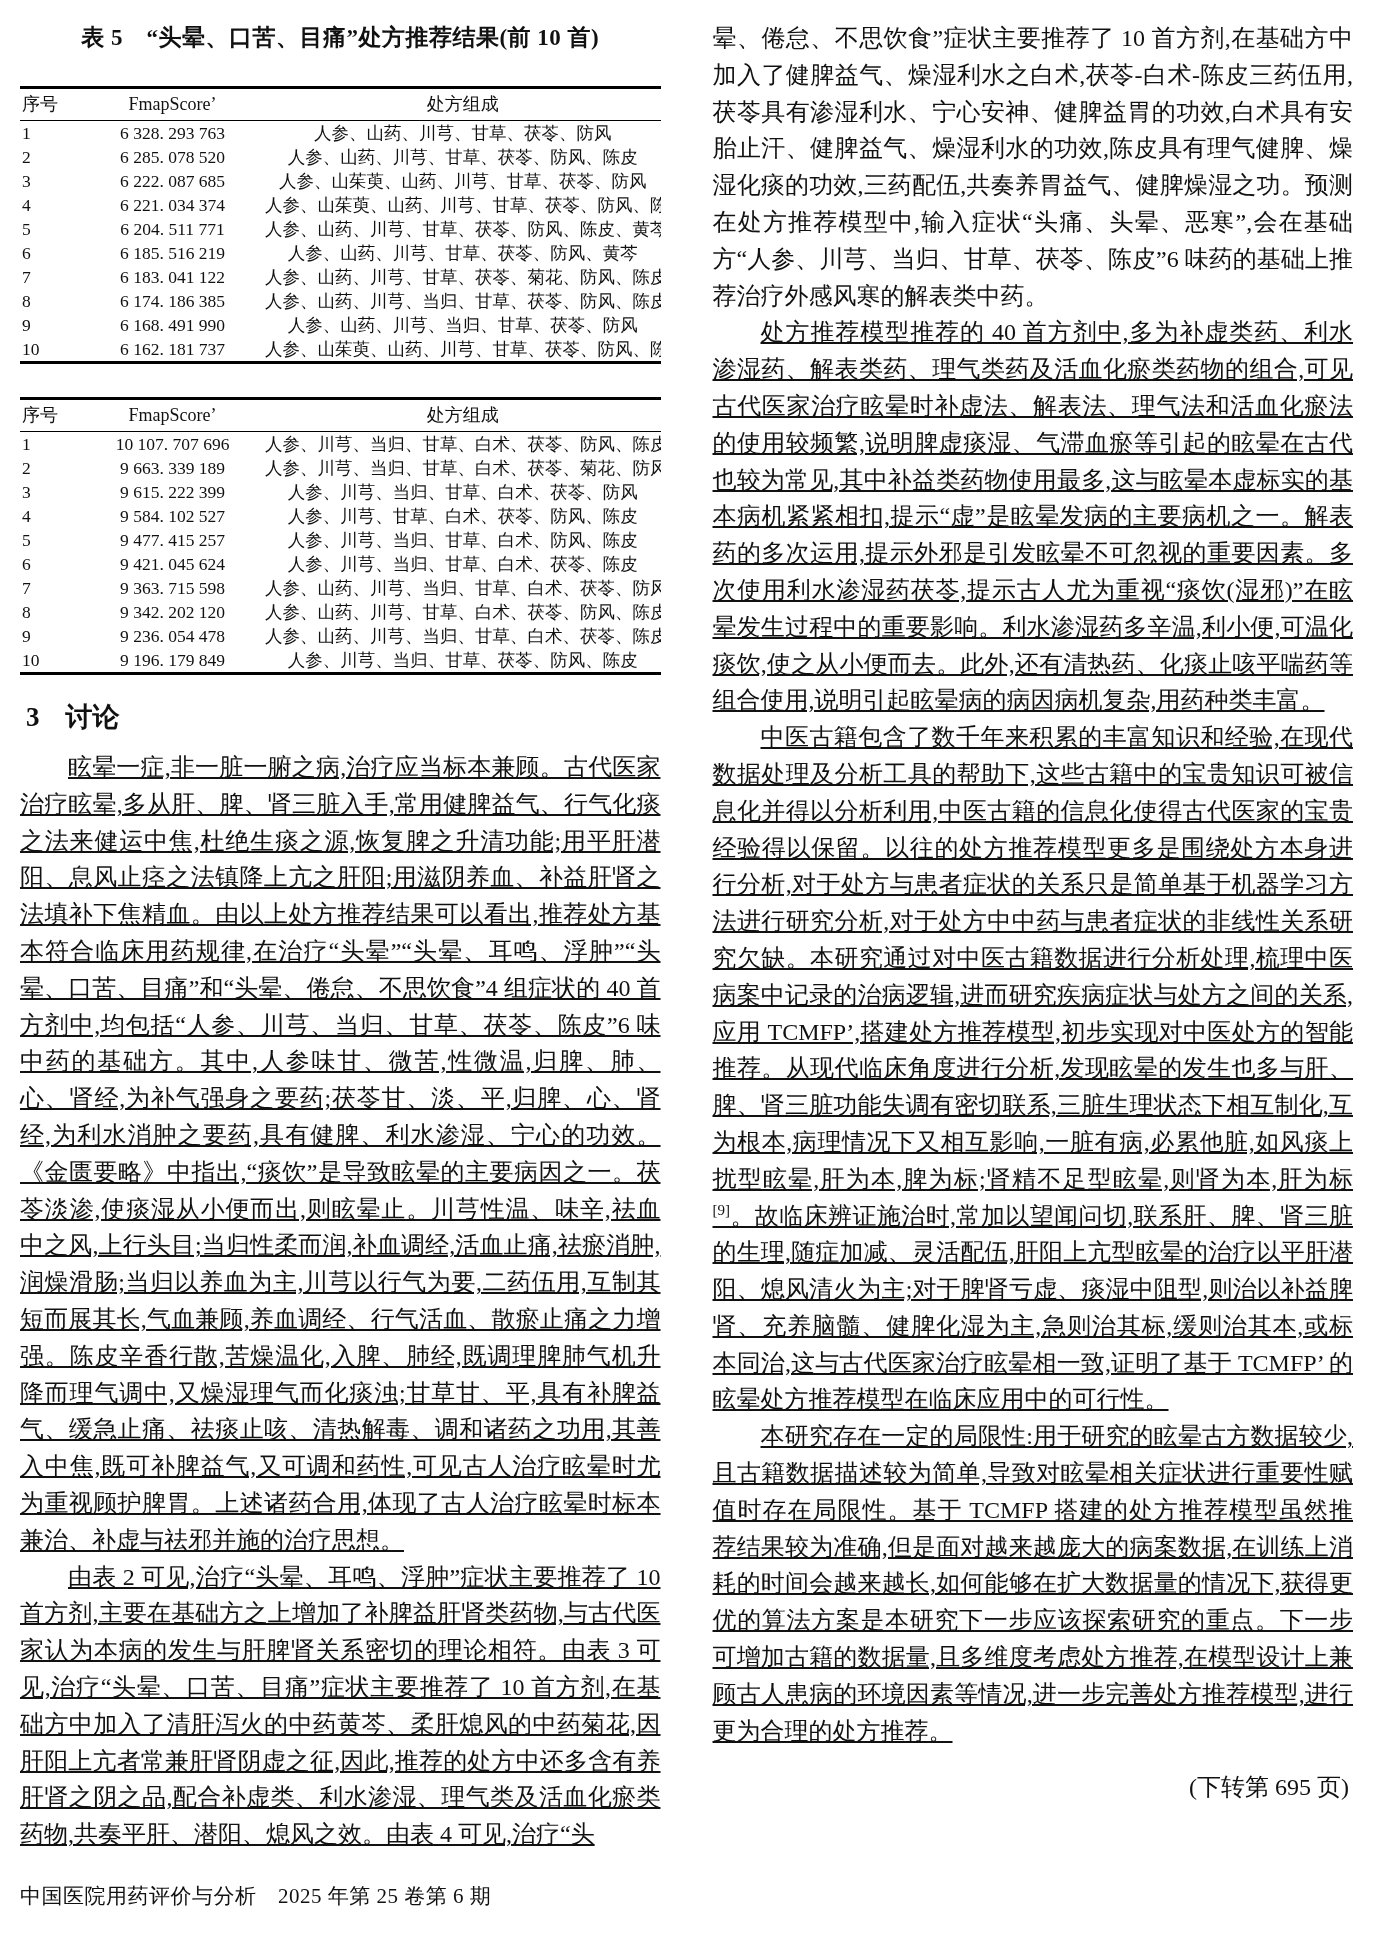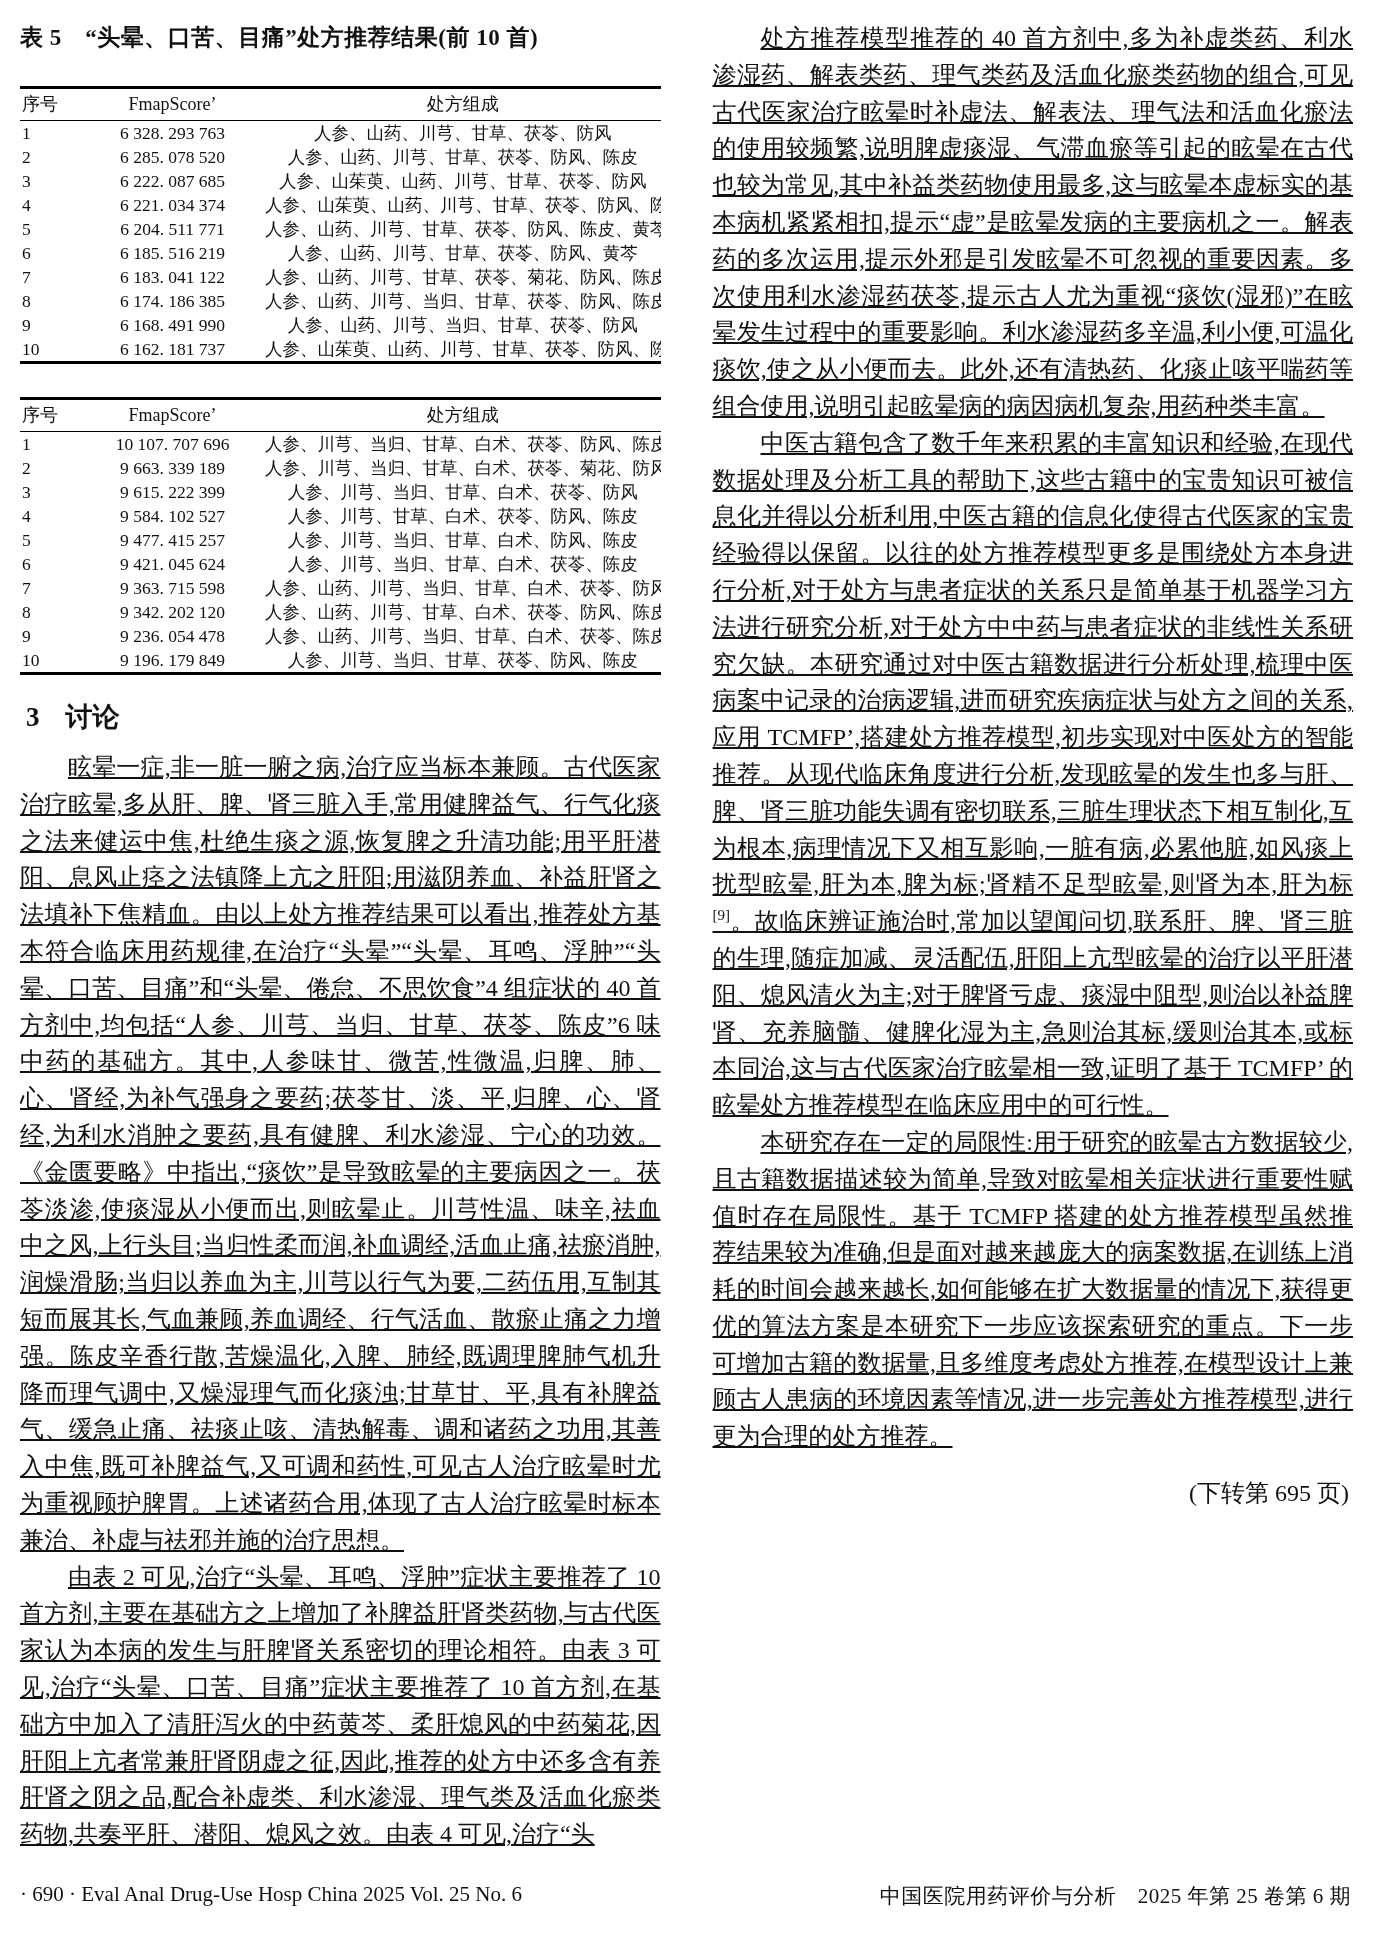--- a/index.html
+++ b/index.html
@@ -9,21 +9,21 @@
     font-family: "Liberation Serif", "DejaVu Serif", serif;
     position: relative; overflow: hidden;
   }
   .page { position: relative; width: 1375px; height: 1940px; overflow: hidden; }
   .columns { display: flex; padding: 20px 22px 0 20px; gap: 52px; }
   .col { width: 641px; }
 
   
   .table-block { margin-bottom: 24px; }
   .table-title {
-    font-weight: bold; font-size: 23px; text-align: left;
+    font-weight: bold; font-size: 23px; text-align: center;
     margin: 2px 0 9px 0; letter-spacing: 0.5px;
   }
   table.threeline {
     width: 100%; border-collapse: collapse;
     border-top: 3px solid #000; border-bottom: 3px solid #000;
     font-size: 17.5px; table-layout: fixed; margin-top: 33px;
   }
   table.threeline thead th {
     font-weight: normal; border-bottom: 1.5px solid #000;
     padding: 3px 0 4px 0; font-size: 18px;
@@ -189,24 +189,24 @@
         </table>
       </div>
 
       <h2 class="sec-heading"><span class="sec-num">3</span><span>讨论</span></h2>
 
       <p class="body indent">眩晕一症,非一脏一腑之病,治疗应当标本兼顾。古代医家治疗眩晕,多从肝、脾、肾三脏入手,常用健脾益气、行气化痰之法来健运中焦,杜绝生痰之源,恢复脾之升清功能;用平肝潜阳、息风止痉之法镇降上亢之肝阳;用滋阴养血、补益肝肾之法填补下焦精血。由以上处方推荐结果可以看出,推荐处方基本符合临床用药规律,在治疗“头晕”“头晕、耳鸣、浮肿”“头晕、口苦、目痛”和“头晕、倦怠、不思饮食”4 组症状的 40 首方剂中,均包括“人参、川芎、当归、甘草、茯苓、陈皮”6 味中药的基础方。其中,人参味甘、微苦,性微温,归脾、肺、心、肾经,为补气强身之要药;茯苓甘、淡、平,归脾、心、肾经,为利水消肿之要药,具有健脾、利水渗湿、宁心的功效。《金匮要略》中指出,“痰饮”是导致眩晕的主要病因之一。茯苓淡渗,使痰湿从小便而出,则眩晕止。川芎性温、味辛,祛血中之风,上行头目;当归性柔而润,补血调经,活血止痛,祛瘀消肿,润燥滑肠;当归以养血为主,川芎以行气为要,二药伍用,互制其短而展其长,气血兼顾,养血调经、行气活血、散瘀止痛之力增强。陈皮辛香行散,苦燥温化,入脾、肺经,既调理脾肺气机升降而理气调中,又燥湿理气而化痰浊;甘草甘、平,具有补脾益气、缓急止痛、祛痰止咳、清热解毒、调和诸药之功用,其善入中焦,既可补脾益气,又可调和药性,可见古人治疗眩晕时尤为重视顾护脾胃。上述诸药合用,体现了古人治疗眩晕时标本兼治、补虚与祛邪并施的治疗思想。</p>
       <p class="body indent">由表 2 可见,治疗“头晕、耳鸣、浮肿”症状主要推荐了 10 首方剂,主要在基础方之上增加了补脾益肝肾类药物,与古代医家认为本病的发生与肝脾肾关系密切的理论相符。由表 3 可见,治疗“头晕、口苦、目痛”症状主要推荐了 10 首方剂,在基础方中加入了清肝泻火的中药黄芩、柔肝熄风的中药菊花,因肝阳上亢者常兼肝肾阴虚之征,因此,推荐的处方中还多含有养肝肾之阴之品,配合补虚类、利水渗湿、理气类及活血化瘀类药物,共奏平肝、潜阳、熄风之效。由表 4 可见,治疗“头</p>
     </div>
 
     <div class="col">
+      <p class="body">晕、倦怠、不思饮食”症状主要推荐了 10 首方剂,在基础方中加入了健脾益气、燥湿利水之白术,茯苓-白术-陈皮三药伍用,茯苓具有渗湿利水、宁心安神、健脾益胃的功效,白术具有安胎止汗、健脾益气、燥湿利水的功效,陈皮具有理气健脾、燥湿化痰的功效,三药配伍,共奏养胃益气、健脾燥湿之功。预测在处方推荐模型中,输入症状“头痛、头晕、恶寒”,会在基础方“人参、川芎、当归、甘草、茯苓、陈皮”6 味药的基础上推荐治疗外感风寒的解表类中药。</p>
       <p class="body indent">处方推荐模型推荐的 40 首方剂中,多为补虚类药、利水渗湿药、解表类药、理气类药及活血化瘀类药物的组合,可见古代医家治疗眩晕时补虚法、解表法、理气法和活血化瘀法的使用较频繁,说明脾虚痰湿、气滞血瘀等引起的眩晕在古代也较为常见,其中补益类药物使用最多,这与眩晕本虚标实的基本病机紧紧相扣,提示“虚”是眩晕发病的主要病机之一。解表药的多次运用,提示外邪是引发眩晕不可忽视的重要因素。多次使用利水渗湿药茯苓,提示古人尤为重视“痰饮(湿邪)”在眩晕发生过程中的重要影响。利水渗湿药多辛温,利小便,可温化痰饮,使之从小便而去。此外,还有清热药、化痰止咳平喘药等组合使用,说明引起眩晕病的病因病机复杂,用药种类丰富。</p>
       <p class="body indent"><span>中医古籍包含了数千年来积累的丰富知识和经验,在现代数据处理及分析工具的帮助下,这些古籍中的宝贵知识可被信息化并得以分析利用,中医古籍的信息化使得古代医家的宝贵经验得以保留。以往的处方推荐模型更多是围绕处方本身进行分析,对于处方与患者症状的关系只是简单基于机器学习方法进行研究分析,对于处方中中药与患者症状的非线性关系研究欠缺。本研究通过对中医古籍数据进行分析处理,梳理中医病案中记录的治病逻辑,进而研究疾病症状与处方之间的关系,应用 TCMFP’,搭建处方推荐模型,初步实现对中医处方的智能推荐。从现代临床角度进行分析,发现眩晕的发生也多与肝、脾、肾三脏功能失调有密切联系,三脏生理状态下相互制化,互为根本,病理情况下又相互影响,一脏有病,必累他脏,如风痰上扰型眩晕,肝为本,脾为标;肾精不足型眩晕,则肾为本,肝为标</span><sup class="cite">[9]</sup><span>。故临床辨证施治时,常加以望闻问切,联系肝、脾、肾三脏的生理,随症加减、灵活配伍,肝阳上亢型眩晕的治疗以平肝潜阳、熄风清火为主;对于脾肾亏虚、痰湿中阻型,则治以补益脾肾、充养脑髓、健脾化湿为主,急则治其标,缓则治其本,或标本同治,这与古代医家治疗眩晕相一致,证明了基于 TCMFP’ 的眩晕处方推荐模型在临床应用中的可行性。</span></p>
       <p class="body indent">本研究存在一定的局限性:用于研究的眩晕古方数据较少,且古籍数据描述较为简单,导致对眩晕相关症状进行重要性赋值时存在局限性。基于 TCMFP 搭建的处方推荐模型虽然推荐结果较为准确,但是面对越来越庞大的病案数据,在训练上消耗的时间会越来越长,如何能够在扩大数据量的情况下,获得更优的算法方案是本研究下一步应该探索研究的重点。下一步可增加古籍的数据量,且多维度考虑处方推荐,在模型设计上兼顾古人患病的环境因素等情况,进一步完善处方推荐模型,进行更为合理的处方推荐。</p>
       <p class="body continuation-note">(下转第 695 页)</p>
     </div>
   </div>
 
   <div class="footer">
-    <div class="fl">· 690 ·  Eval Anal Drug-Use Hosp China 2025 Vol. 25 No. 6</div>
     <div class="fr">中国医院用药评价与分析　2025 年第 25 卷第 6 期</div>
   </div>
 </div>
 
 </body></html>

